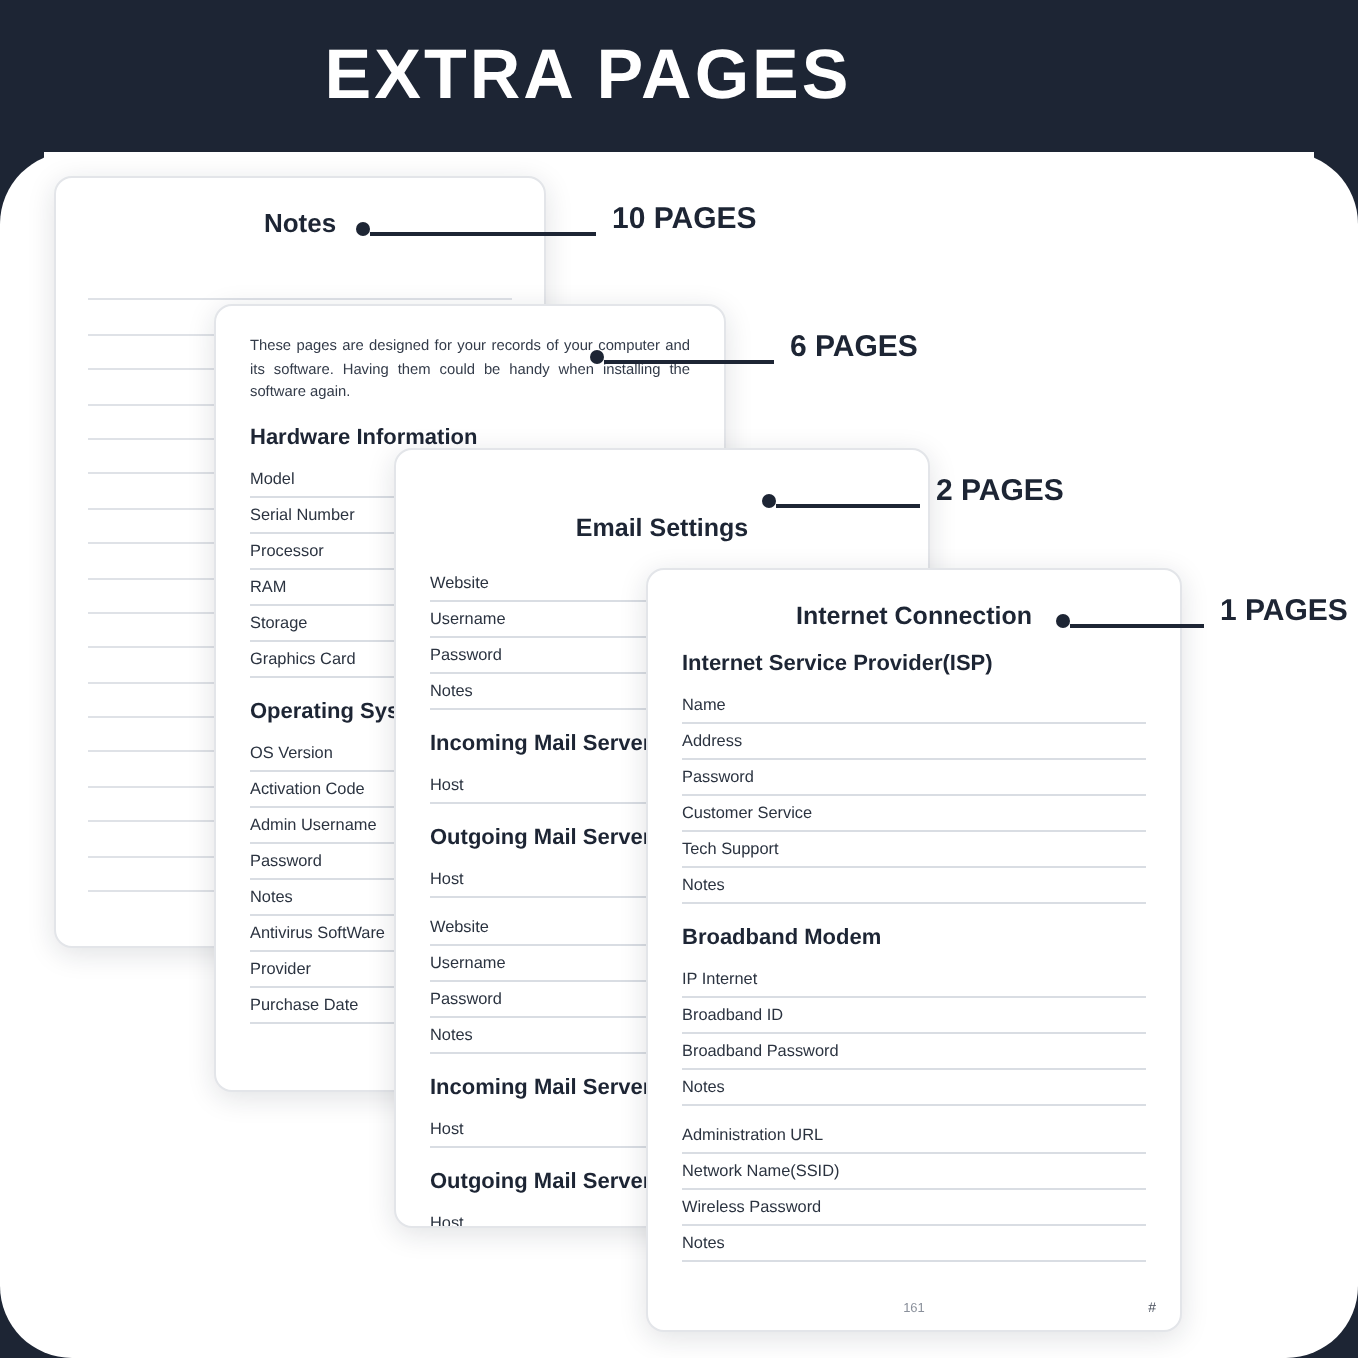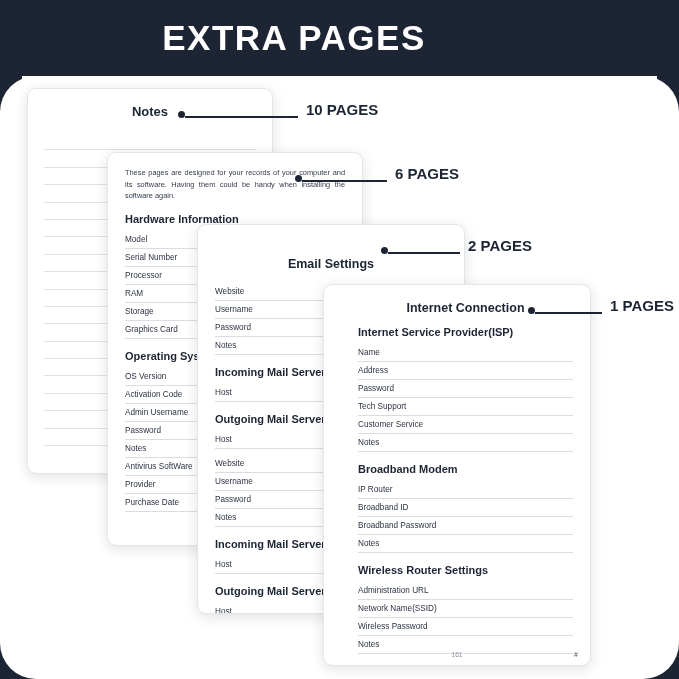--- a/index.html
+++ b/index.html
@@ -115,21 +115,21 @@
 
   
   #sheet-email { left: 197px; top: 224px; width: 268px; height: 390px; }
   #sheet-email .sheet-title { margin-top: 32px; }
   .field-right {
     position: absolute;
     right: 0; top: 0;
   }
 
   
-  #sheet-internet { left: 323px; top: 284px; width: 268px; height: 382px; padding-left: 17px; }
+  #sheet-internet { left: 323px; top: 284px; width: 268px; height: 382px; }
   #sheet-internet .sheet-title { margin-top: 16px; }
   .footer-num {
     position: absolute;
     bottom: 7px; left: 0; width: 100%;
     text-align: center;
     font-size: 6.5px;
     color: #8a909b;
   }
   .footer-hash {
     position: absolute;
@@ -252,29 +252,28 @@
     </div>
 </div>
 
 <div class="sheet" id="sheet-internet">
   <div class="sheet-title">Internet Connection</div>
   <div id="internet-body" style="margin-top:6px;">
       <div class="sec-head">Internet Service Provider(ISP)</div>
       <div class="field first"><span>Name</span></div>
       <div class="field"><span>Address</span></div>
       <div class="field"><span>Password</span></div>
+      <div class="field"><span>Customer Service</span></div>
       <div class="field"><span>Tech Support</span></div>
-      <div class="field"><span>Customer Service</span></div>
       <div class="field"><span>Notes</span></div>
       <div class="sec-head">Broadband Modem</div>
-      <div class="field first"><span>IP Router</span></div>
+      <div class="field first"><span>IP Internet</span></div>
       <div class="field"><span>Broadband ID</span></div>
       <div class="field"><span>Broadband Password</span></div>
       <div class="field"><span>Notes</span></div>
-      <div class="sec-head">Wireless Router Settings</div>
       <div class="field first"><span>Administration URL</span></div>
       <div class="field"><span>Network Name(SSID)</span></div>
       <div class="field"><span>Wireless Password</span></div>
       <div class="field"><span>Notes</span></div>
     </div>
   <div class="footer-num">161</div>
   <div class="footer-hash">#</div>
 </div>
 
 <div class="callout" id="callout-10">

